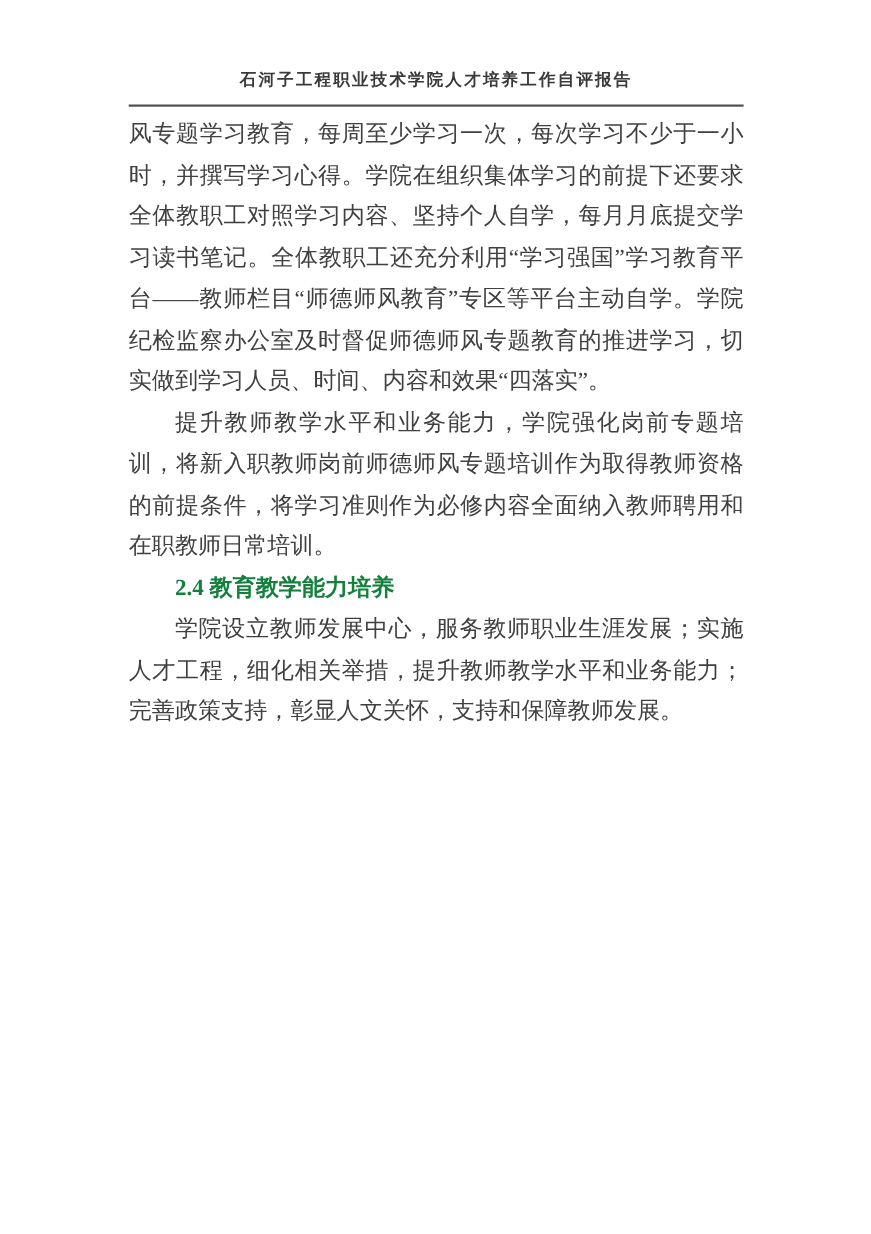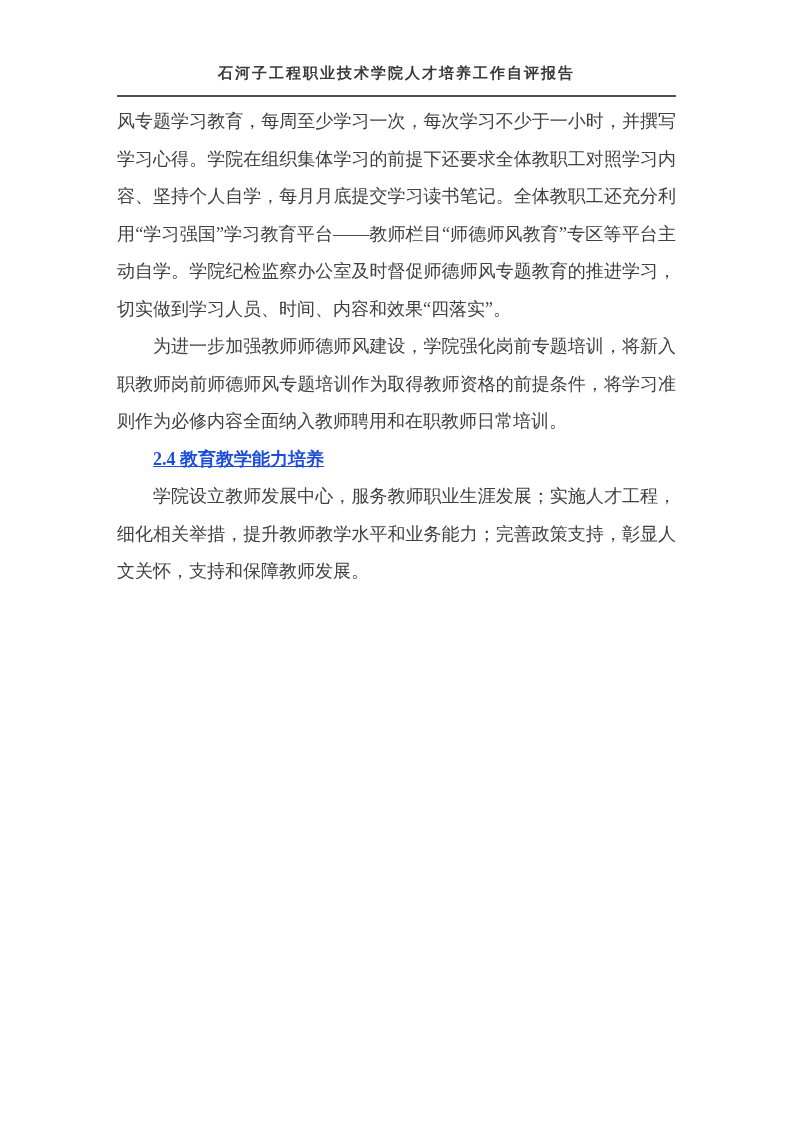--- a/index.html
+++ b/index.html
@@ -37,37 +37,36 @@
     left: 117px;
     width: 559px;
     height: 2px;
     background: #4f4f4f;
   }
   .doc-body {
     position: absolute;
     top: 103px;
     left: 117px;
     width: 559px;
-    font-size: 18px;
+    font-size: 21px;
     line-height: 37.5px;
     color: #404040;
     text-align: justify;
   }
   .doc-body p {
     margin: 0;
     padding: 0;
   }
   .para-indent {
     text-indent: 2em;
   }
   .section-heading {
     text-indent: 2em;
     font-weight: bold;
-    color: #1d4ed8;
-    text-decoration: underline;
+    color: #15803d;
   }
   .footer {
     position: absolute;
     top: 1059px;
     left: 0;
     width: 792px;
     text-align: center;
   }
   .page-number {
     font-family: "Liberation Sans", "DejaVu Sans", sans-serif;
@@ -81,19 +80,19 @@
 
 <div class="page">
 
   <div class="header">
     <span class="header-title">石河子工程职业技术学院人才培养工作自评报告</span>
   </div>
   <div class="header-rule"></div>
 
   <div class="doc-body">
     <p class="para-flush">风专题学习教育，每周至少学习一次，每次学习不少于一小时，并撰写学习心得。学院在组织集体学习的前提下还要求全体教职工对照学习内容、坚持个人自学，每月月底提交学习读书笔记。全体教职工还充分利用“学习强国”学习教育平台——教师栏目“师德师风教育”专区等平台主动自学。学院纪检监察办公室及时督促师德师风专题教育的推进学习，切实做到学习人员、时间、内容和效果“四落实”。</p>
-    <p class="para-indent">为进一步加强教师师德师风建设，学院强化岗前专题培训，将新入职教师岗前师德师风专题培训作为取得教师资格的前提条件，将学习准则作为必修内容全面纳入教师聘用和在职教师日常培训。</p>
+    <p class="para-indent">提升教师教学水平和业务能力，学院强化岗前专题培训，将新入职教师岗前师德师风专题培训作为取得教师资格的前提条件，将学习准则作为必修内容全面纳入教师聘用和在职教师日常培训。</p>
     <p class="section-heading">2.4 教育教学能力培养</p>
     <p class="para-indent">学院设立教师发展中心，服务教师职业生涯发展；实施人才工程，细化相关举措，提升教师教学水平和业务能力；完善政策支持，彰显人文关怀，支持和保障教师发展。</p>
   </div>
 
 
 </div>
 
 </body></html>

